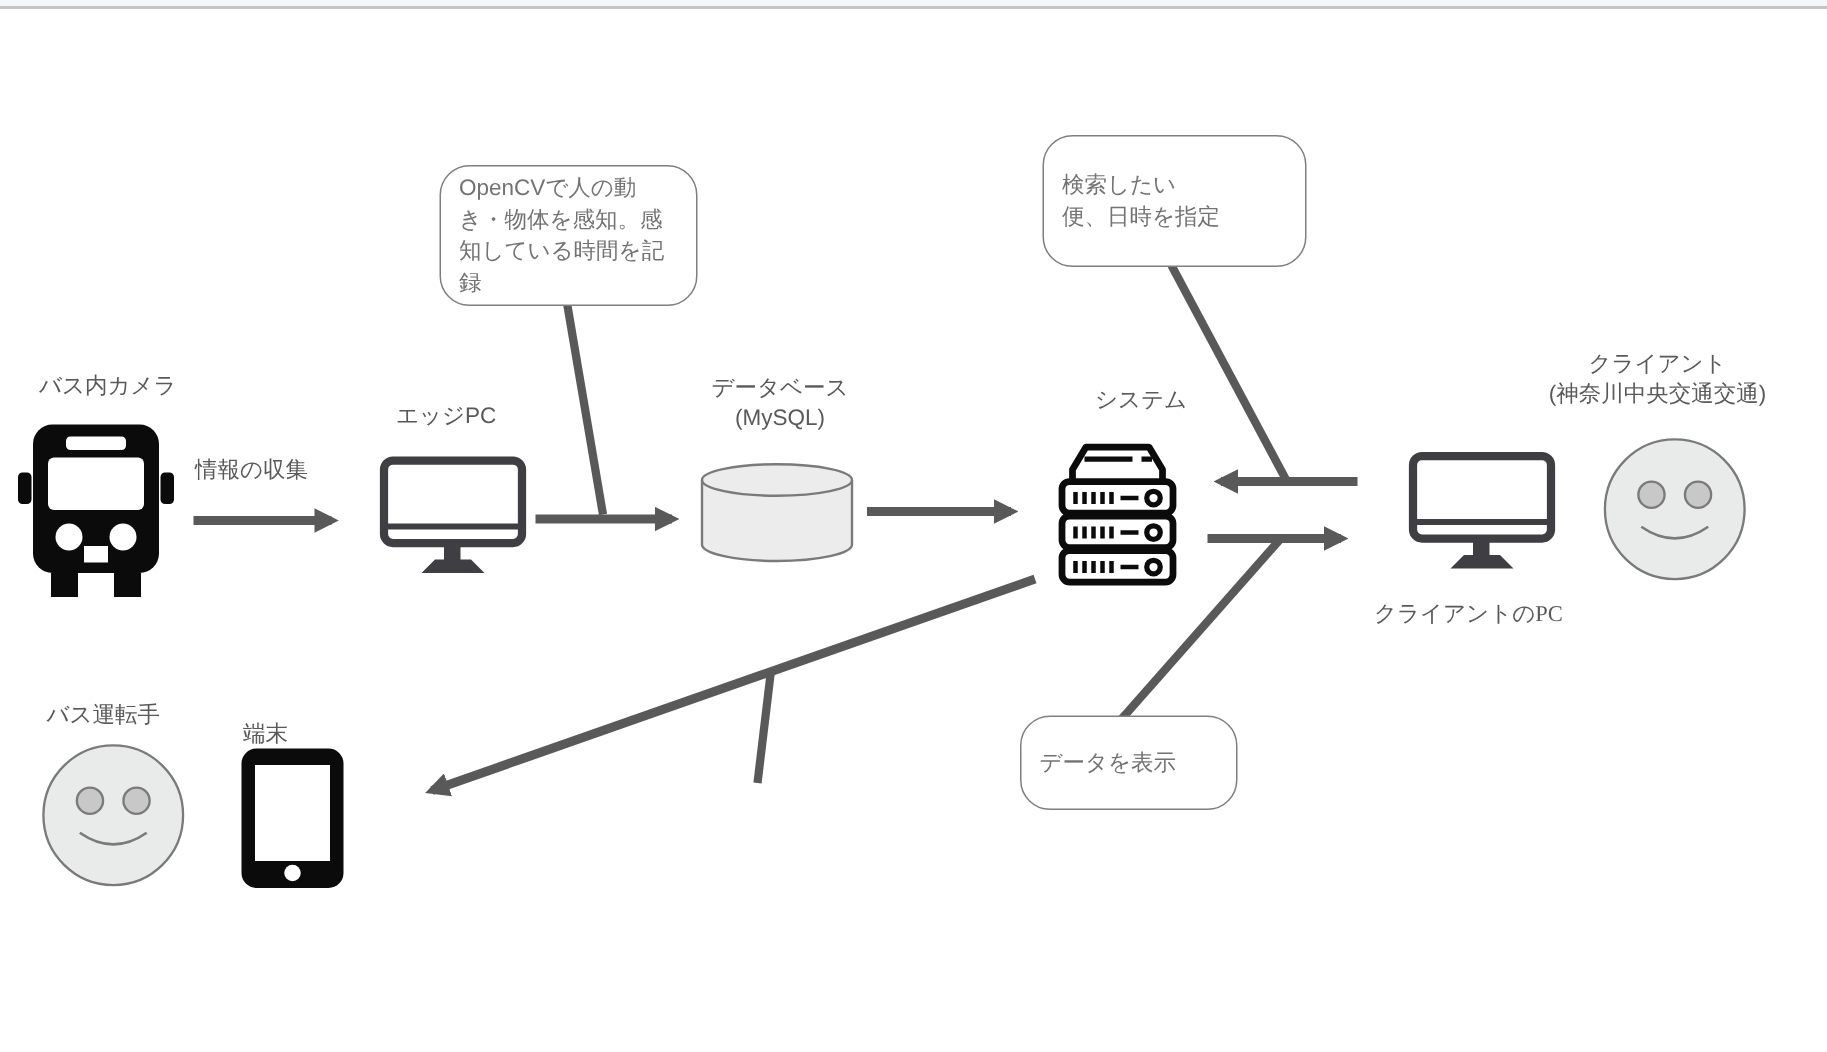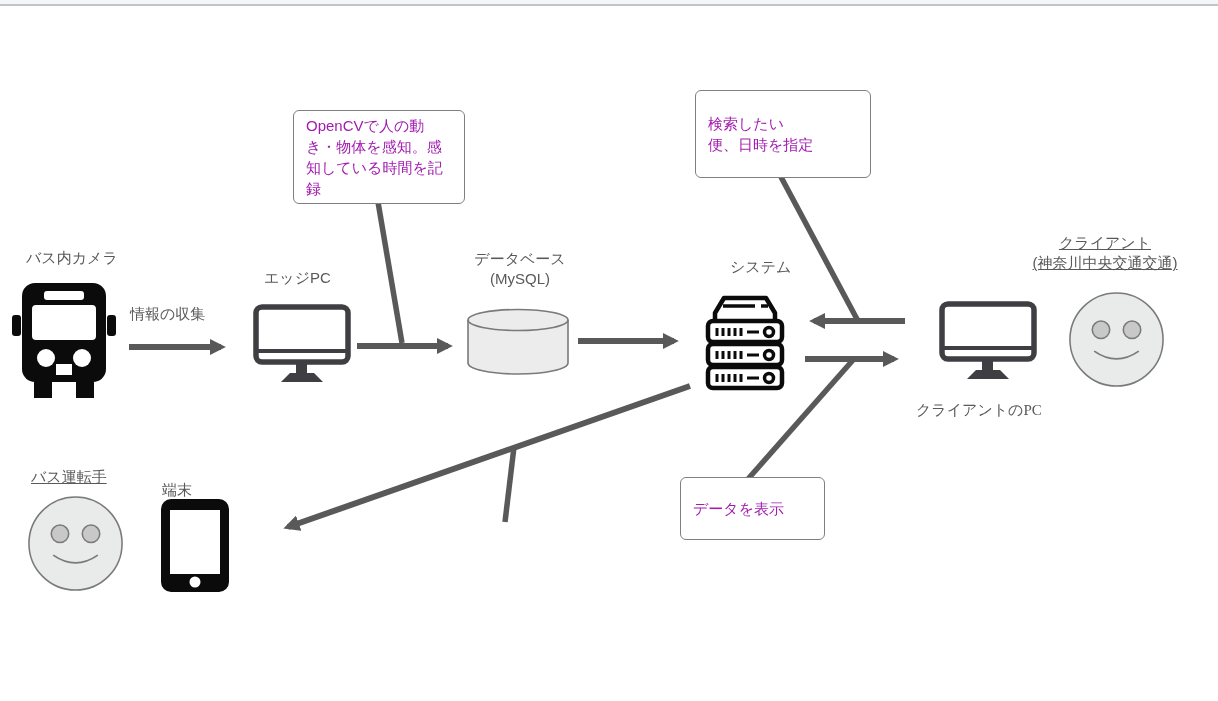--- a/index.html
+++ b/index.html
@@ -5,22 +5,22 @@
   html,body{margin:0;padding:0;background:#ffffff;}
   .canvas{
     position:relative;width:1218px;height:701px;background:#ffffff;overflow:hidden;
     font-family:"Liberation Sans","DejaVu Sans",sans-serif;color:#595959;
   }
   .top-strip{position:absolute;left:0;top:0;width:1218px;height:4px;background:#f5f6f7;border-bottom:2px solid #c3c4c6;}
   .arrow-layer{position:absolute;left:0;top:0;width:1218px;height:701px;pointer-events:none;}
   .label{position:absolute;font-size:15px;line-height:1.35;color:#595959;white-space:pre-line;}
   .label.center{text-align:center;}
   .callout{
-    position:absolute;background:#ffffff;border:1.6px solid #7f7f7f;border-radius:6px;
-    font-size:15px;line-height:1.4;color:#a21caf;padding:10px 12px;box-sizing:border-box;
+    position:absolute;background:#ffffff;border:1.6px solid #7f7f7f;border-radius:20px;
+    font-size:15px;line-height:1.4;color:#737373;padding:10px 12px;box-sizing:border-box;
     white-space:pre-line;display:flex;align-items:center;
   }
   .icon{position:absolute;}
 </style>
 </head>
 <body>
 
 <div class="canvas">
 
   <div class="top-strip"></div>
@@ -125,30 +125,30 @@
   <div class="callout" style="left:680px;top:477px;width:145px;height:63px;">データを表示</div>
 
   <svg class="icon" style="left:938px;top:300px;" width="100" height="84" viewBox="0 0 100 84">
     <rect x="4" y="4" width="92" height="55" rx="6" fill="#ffffff" stroke="#3f3f43" stroke-width="5.5"></rect>
     <line x1="4" y1="48" x2="96" y2="48" stroke="#3f3f43" stroke-width="4"></line>
     <rect x="44" y="59" width="11" height="12" fill="#3f3f43"></rect>
     <polygon points="29,79 71,79 62,70 38,70" fill="#3f3f43"></polygon>
   </svg>
   <div class="label" style="left:916px;top:400px;font-family:Liberation Serif, serif;">クライアントのPC</div>
 
-  <div class="label center" style="left:1000px;top:233px;width:210px;text-decoration:underline;">クライアント
+  <div class="label center" style="left:1000px;top:233px;width:210px;">クライアント
 (神奈川中央交通交通)</div>
   <svg class="icon" style="left:1068px;top:291px;" width="97" height="97" viewBox="0 0 100 100">
     <circle cx="50" cy="50" r="48" fill="#e9eaea" stroke="#7a7a7a" stroke-width="1.6"></circle>
     <circle cx="34" cy="40" r="9" fill="#c8c8c8" stroke="#7a7a7a" stroke-width="1.6"></circle>
     <circle cx="66" cy="40" r="9" fill="#c8c8c8" stroke="#7a7a7a" stroke-width="1.6"></circle>
     <path d="M27 62 Q50 78 73 62" fill="none" stroke="#7a7a7a" stroke-width="1.8"></path>
   </svg>
 
-  <div class="label" style="left:31px;top:467px;text-decoration:underline;">バス運転手</div>
+  <div class="label" style="left:31px;top:467px;">バス運転手</div>
   <svg class="icon" style="left:27px;top:495px;" width="97" height="97" viewBox="0 0 100 100">
     <circle cx="50" cy="50" r="48" fill="#e9eaea" stroke="#7a7a7a" stroke-width="1.6"></circle>
     <circle cx="34" cy="40" r="9" fill="#c8c8c8" stroke="#7a7a7a" stroke-width="1.6"></circle>
     <circle cx="66" cy="40" r="9" fill="#c8c8c8" stroke="#7a7a7a" stroke-width="1.6"></circle>
     <path d="M27 62 Q50 78 73 62" fill="none" stroke="#7a7a7a" stroke-width="1.8"></path>
   </svg>
 
   <div class="label" style="left:162px;top:480px;">端末</div>
   <svg class="icon" style="left:159px;top:497px;" width="72" height="97" viewBox="0 0 72 97">
     <rect x="2" y="2" width="68" height="93" rx="10" fill="#0b0b0b"></rect>

